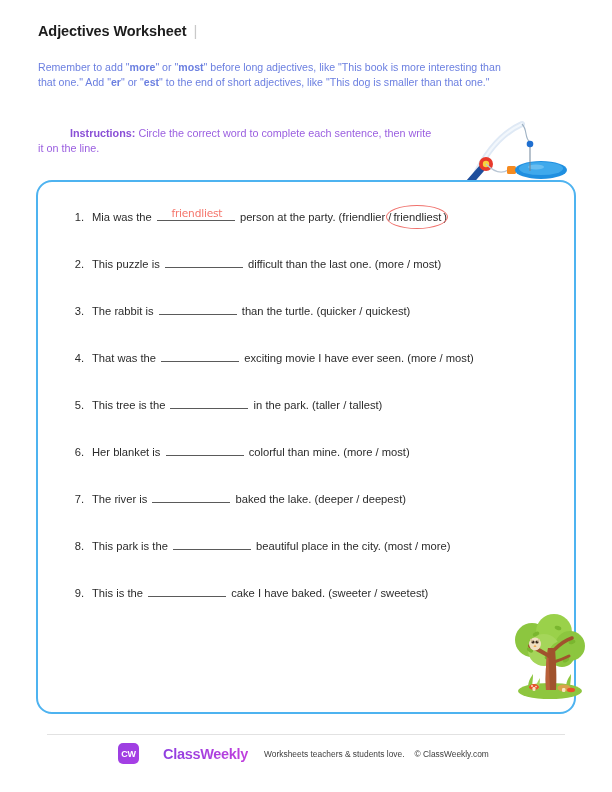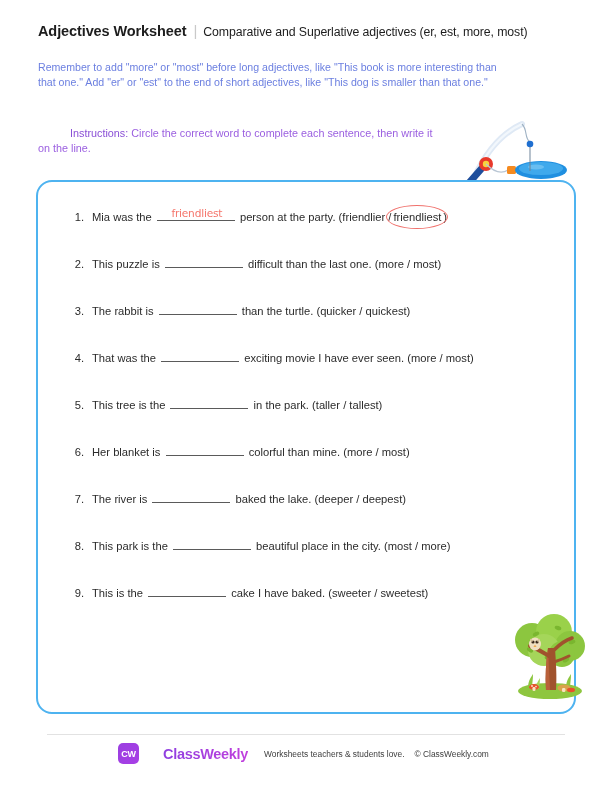--- a/index.html
+++ b/index.html
@@ -57,34 +57,34 @@
   
   .intro {
     position: absolute;
     left: 38px;
     top: 60px;
     width: 470px;
     font-size: 10.6px;
     line-height: 15.2px;
     color: #6b7fe0;
   }
-  .intro b { font-weight: normal; }
+  .intro b { font-weight: bold; }
 
   
   .instructions {
     position: absolute;
     left: 38px;
     top: 126px;
     width: 400px;
     font-size: 10.8px;
     line-height: 15.4px;
     color: #9b5fe0;
   }
   .instructions .lead {
-    font-weight: normal;
+    font-weight: bold;
     color: #8a4fd6;
     padding-left: 32px;
   }
 
   
   .art-fishing {
     position: absolute;
     left: 462px;
     top: 116px;
     width: 118px;
@@ -226,21 +226,20 @@
   }
 </style>
 </head>
 <body>
 
 <div class="page">
 
   <div class="header">
     <span class="title-main">Adjectives Worksheet</span>
     <span class="title-pipe">|</span>
-    <span class="title-sub">Comparative and Superlative adjectives (er, est, more, most)</span>
   </div>
 
   <div class="intro">
     <span>Remember to add "</span><b>more</b><span>" or "</span><b>most</b><span>" before long adjectives, like "This book is more interesting than that one." Add "</span><b>er</b><span>" or "</span><b>est</b><span>" to the end of short adjectives, like "This dog is smaller than that one."</span>
   </div>
 
   <div class="instructions">
     <span class="lead">Instructions:</span><span> Circle the correct word to complete each sentence, then write it on the line.</span>
   </div>
 

